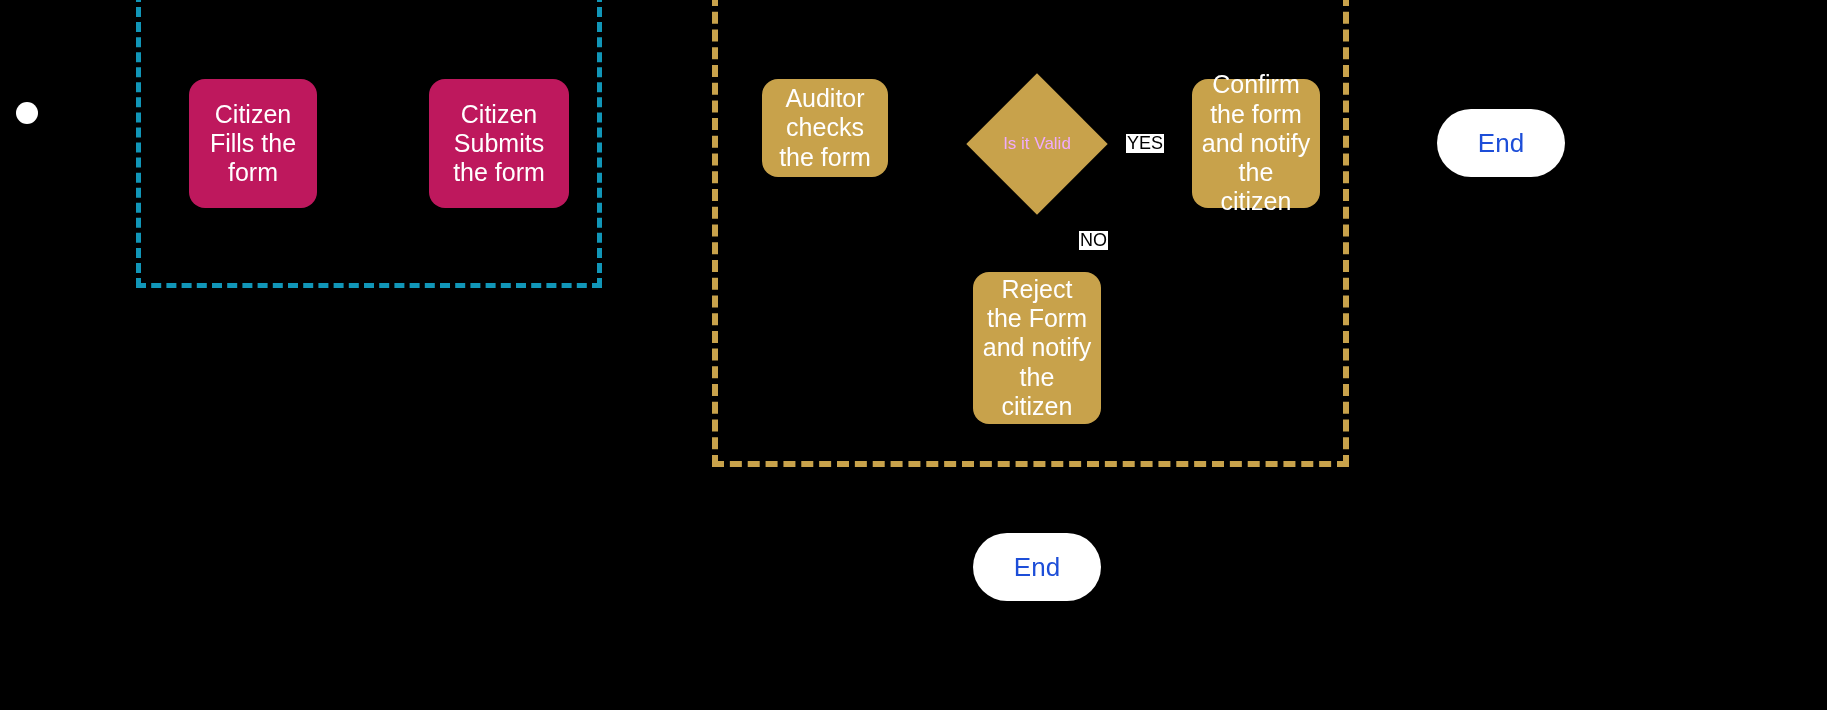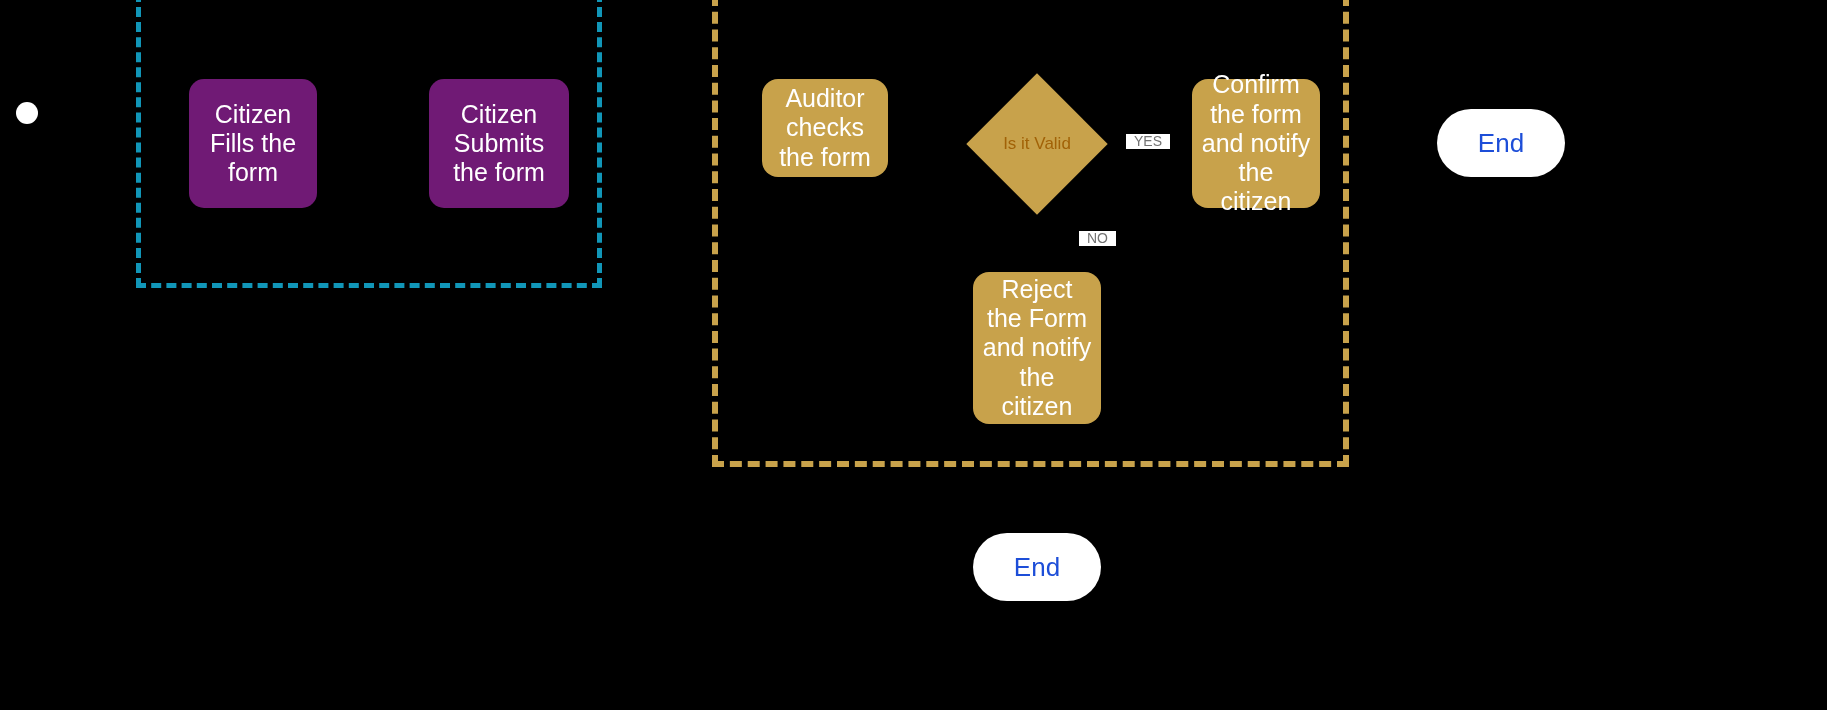--- a/index.html
+++ b/index.html
@@ -36,39 +36,39 @@
     justify-content: center;
     text-align: center;
     color: #ffffff;
     line-height: 1.17;
   }
   .node-proc {
     border-radius: 16px;
     font-size: 25px;
     padding: 4px 8px;
   }
-  .proc-citizen { background: #701a75; border-radius: 15px; }
+  .proc-citizen { background: #be185d; }
   .proc-auditor { background: #c8a24b; }
 
   .diamond-wrap {
     position: absolute;
     display: flex;
     align-items: center;
     justify-content: center;
   }
   .diamond-shape {
     position: absolute;
     inset: 0;
     background: #c8a24b;
     transform: rotate(45deg);
   }
   .diamond-label {
     position: relative;
     z-index: 2;
-    color: #a16207;
+    color: #f0abfc;
     font-size: 17px;
     text-align: center;
     line-height: 1.15;
     white-space: nowrap;
   }
 
   .terminator {
     position: absolute;
     background: #ffffff;
     color: #1d4ed8;
@@ -79,24 +79,24 @@
     font-size: 26px;
   }
   .start-dot {
     position: absolute;
     background: #ffffff;
     border-radius: 50%;
   }
   .edge-label {
     position: absolute;
     background: #ffffff;
-    color: #737373;
-    font-size: 14px;
+    color: #000000;
+    font-size: 18px;
     line-height: 1.05;
-    padding: 0 8px;
+    padding: 0 1px;
     white-space: nowrap;
   }
 </style>
 </head>
 <body>
 
 <div id="canvas">
 
   <div class="start-dot" style="left:16px; top:102px; width:22px; height:22px;"></div>
 

